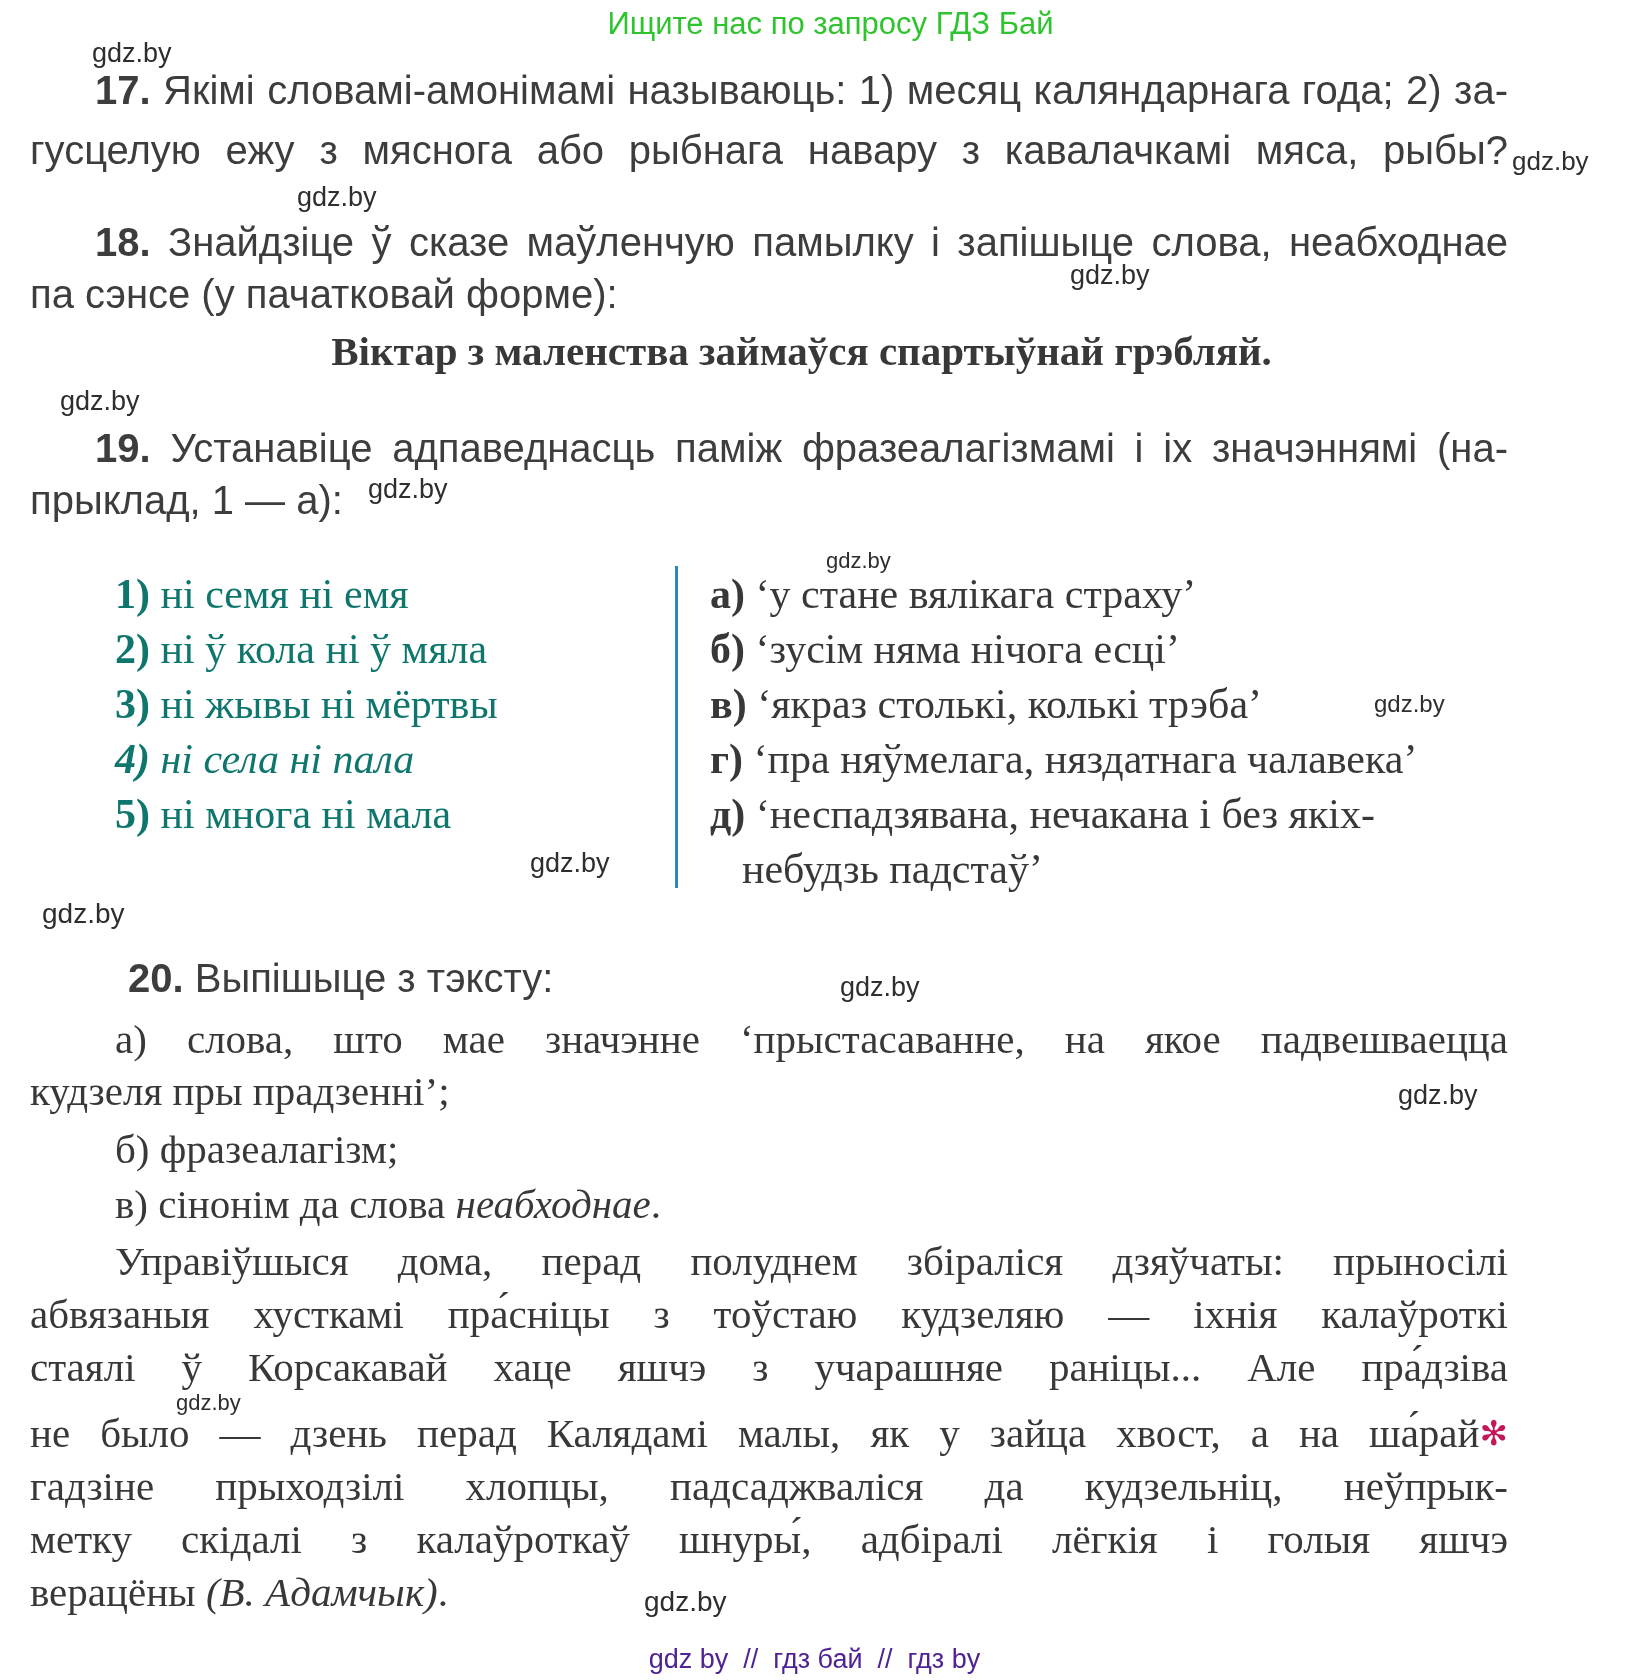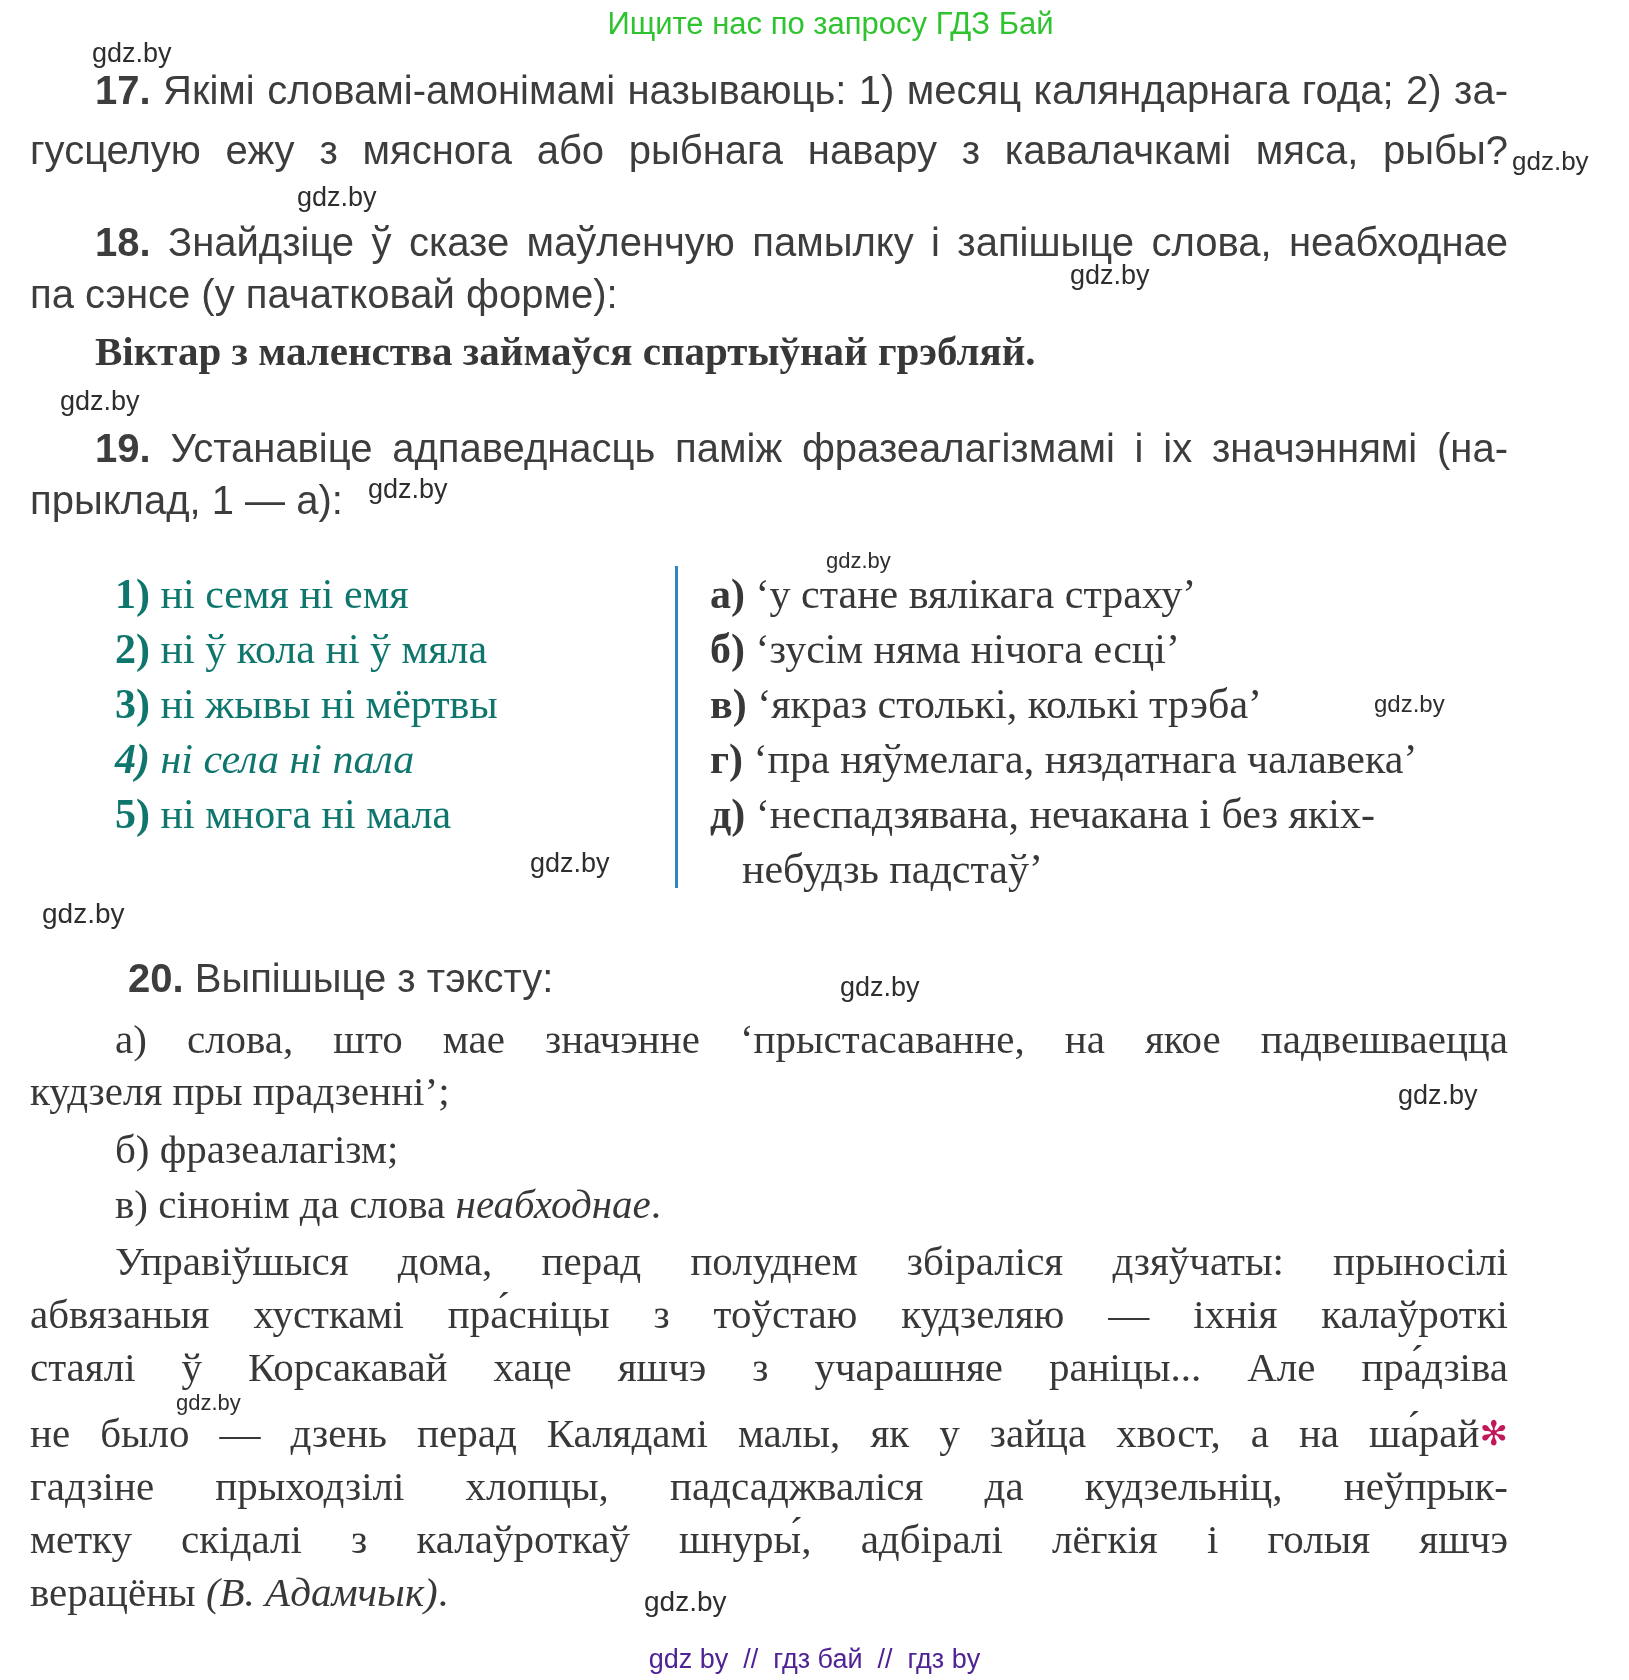--- a/index.html
+++ b/index.html
@@ -20,21 +20,21 @@
     position:absolute;left:30px;width:1478px;
     font-family:"Liberation Sans","DejaVu Sans",sans-serif;
     font-size:40px;line-height:44px;color:#3d3d3d;
   }
   .serif-line{
     position:absolute;left:30px;width:1478px;
     font-family:"Liberation Serif","DejaVu Serif",serif;
     font-size:41px;line-height:46px;color:#383838;
   }
   .just{text-align:justify;text-align-last:justify;}
-  .ind{text-indent:65px;}
+  .ind{text-indent:65px;text-align:center;}
   .ind2{text-indent:85px;}
   .ind3{text-indent:98px;}
   .num{font-weight:bold;}
   .tl{
     position:absolute;left:115px;white-space:nowrap;
     font-family:"Liberation Serif","DejaVu Serif",serif;
     font-size:42px;color:#0f766e;
   }
   .tr{
     position:absolute;left:710px;white-space:nowrap;

